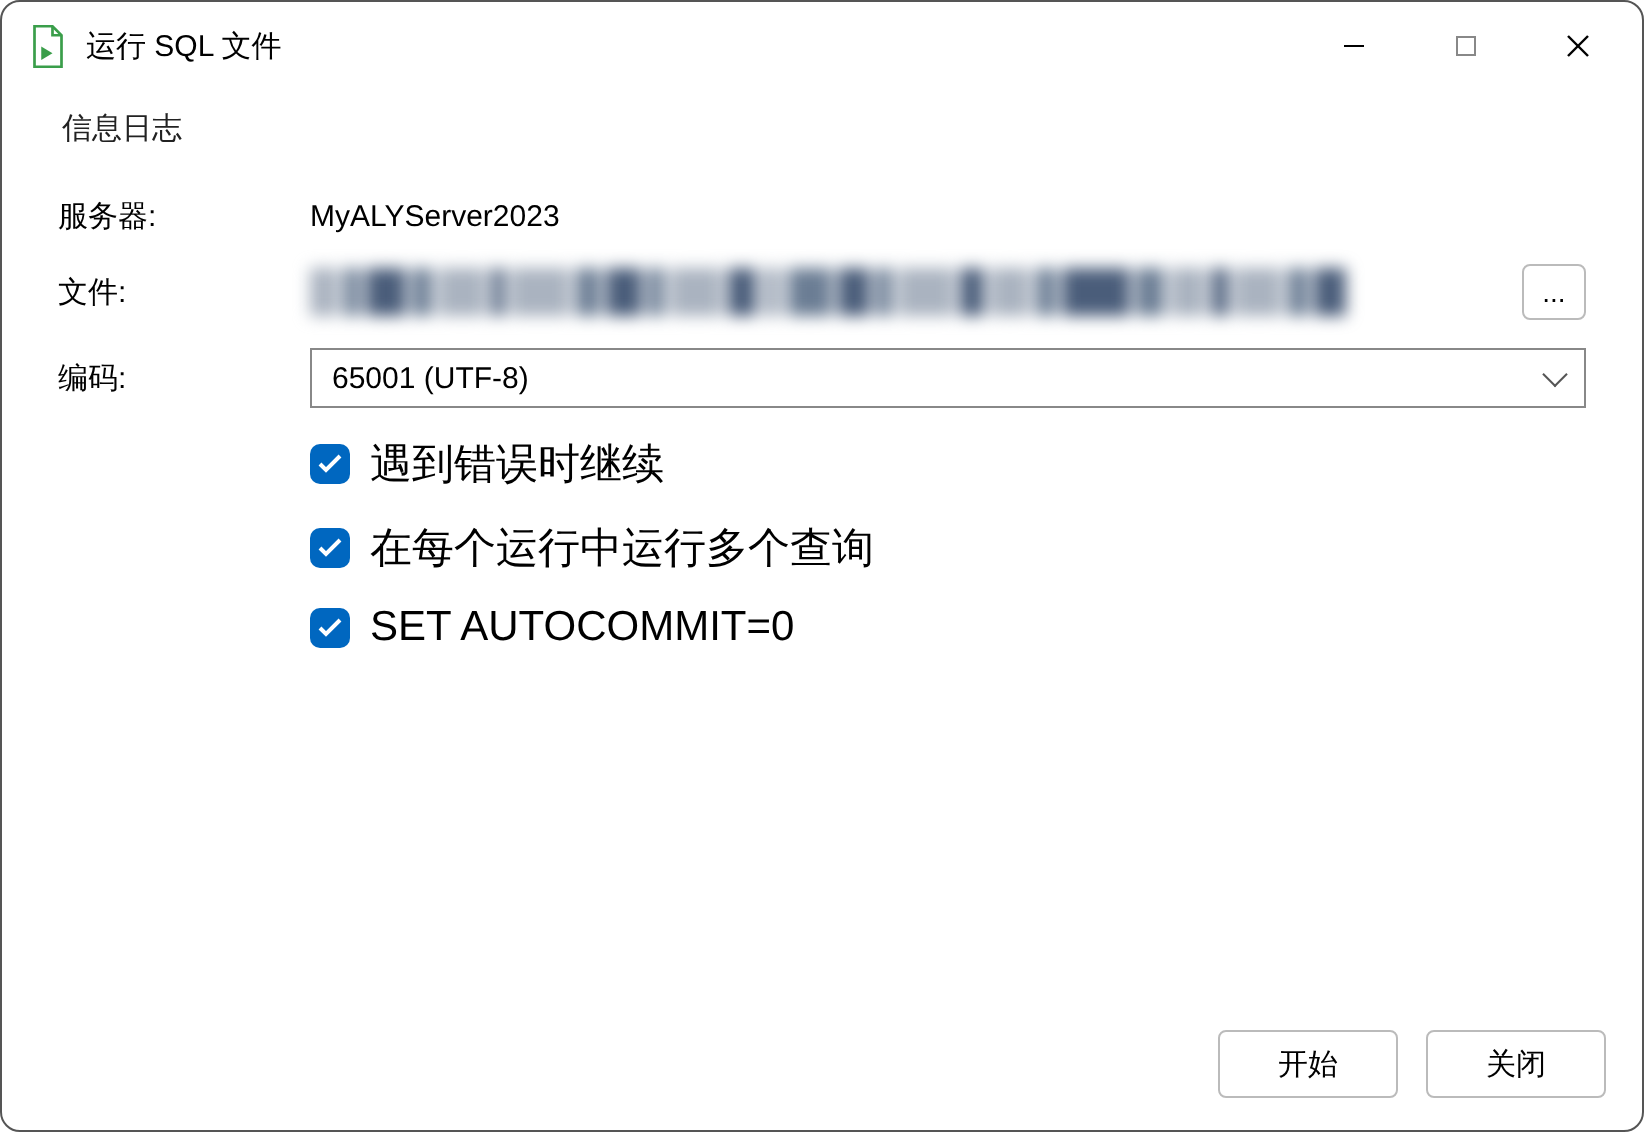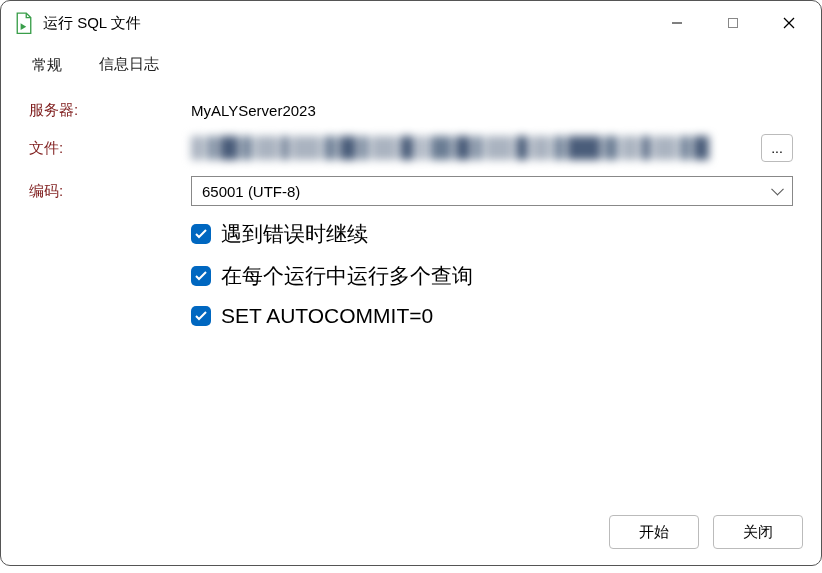--- a/index.html
+++ b/index.html
@@ -66,28 +66,27 @@
   flex-direction: column;
   gap: 14px;
 }
 .row {
   display: flex;
   align-items: center;
 }
 .label-col {
   width: 126px;
   font-size: 15px;
-  color: #7f1d1d;
+  color: #000000;
 }
 .value-col {
   flex: 1;
   display: flex;
   align-items: center;
   gap: 6px;
-  margin-left: 36px;
 }
 .value-text { font-size: 15px; }
 .blurred {
   height: 24px;
   width: 100%;
   filter: blur(4px);
   display: flex;
   gap: 3px;
   overflow: hidden;
 }
@@ -194,21 +193,20 @@
     </div>
     <div class="winbtn">
       <svg width="12" height="12">
           <line x1="1" y1="1" x2="11" y2="11" stroke="#000" stroke-width="1.2"></line>
           <line x1="11" y1="1" x2="1" y2="11" stroke="#000" stroke-width="1.2"></line>
         </svg>
     </div>
   </div>
 
   <div class="tabs">
-    <div class="tab active"><span>常规</span></div>
     <div class="tab"><span>信息日志</span></div>
   </div>
 
   <div class="content">
 
     <div class="row">
       <div class="label-col">服务器:</div>
       <div class="value-col">
           <span class="value-text">MyALYServer2023</span>
         </div>

